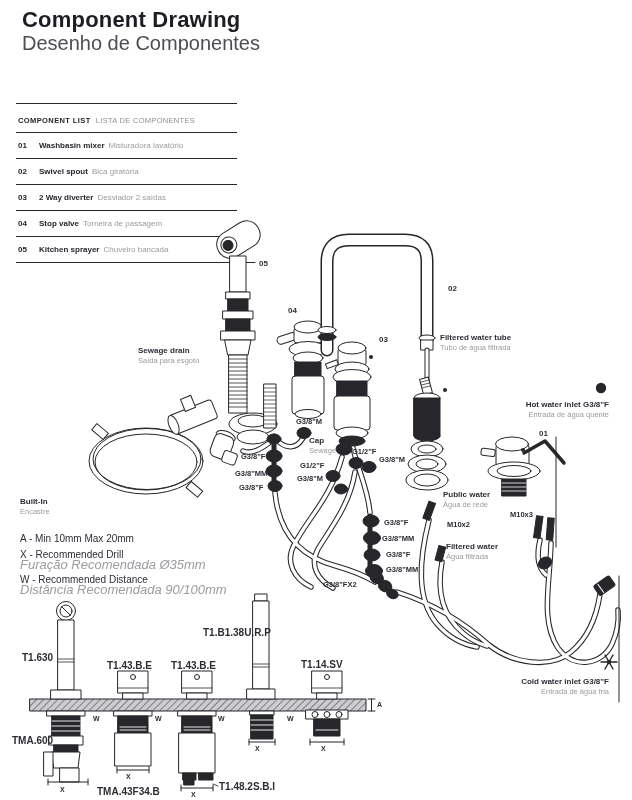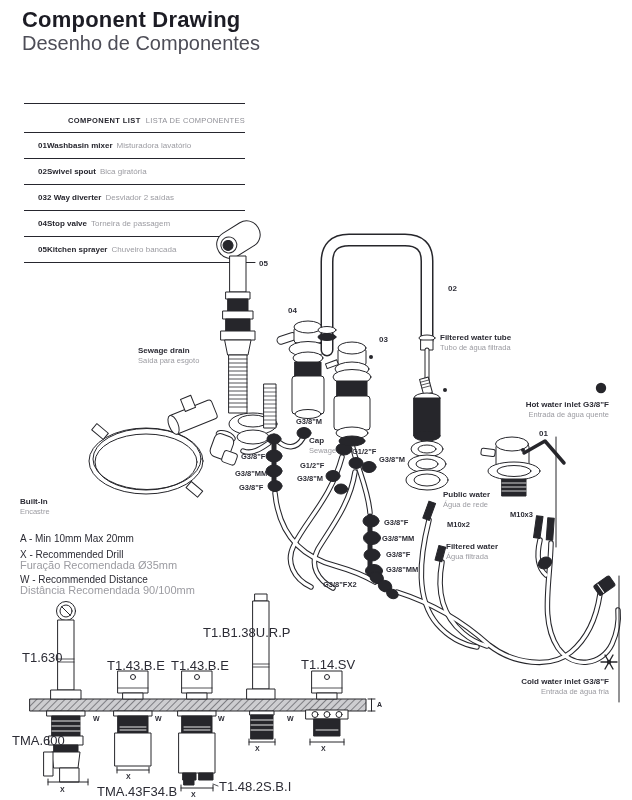--- a/index.html
+++ b/index.html
@@ -4,42 +4,42 @@
 <style>
   html,body { margin:0; padding:0; background:#ffffff; }
   .page {
     position:relative; width:632px; height:800px; background:#fff;
     font-family:"Liberation Sans","DejaVu Sans",sans-serif; overflow:hidden;
     color:#26262e;
   }
   .title { position:absolute; left:22px; top:7px; font-size:22px; font-weight:700; color:#1c1c24; letter-spacing:.2px; }
   .subtitle { position:absolute; left:22px; top:32px; font-size:20px; font-weight:400; color:#4d4d57; }
 
-  .clist { position:absolute; left:24px; top:103px; width:221px;text-align:right; }
+  .clist { position:absolute; left:16px; top:103px; width:221px; }
   .clist-header { border-top:1.5px solid #26262e; border-bottom:1.5px solid #26262e; padding:12px 0 7px 2px; font-size:7.5px; line-height:9px; }
   .clist-header .en { font-weight:700; letter-spacing:.4px; }
   .clist-header .pt { color:#8f8f96; letter-spacing:.3px; margin-left:3px; }
   .clist-row { display:flex; align-items:baseline; border-bottom:1.5px solid #26262e; padding:8px 0 8px 2px; font-size:8px; line-height:9px; }
   .clist-row .num { width:21px; font-weight:700; flex:none; }
   .clist-row .en { font-weight:700; }
   .clist-row .pt { color:#9b9ba1; margin-left:4px; }
 
   .lbl { position:absolute; font-size:8px; line-height:10px; color:#2c2c35; white-space:nowrap; }
   .lbl .b { font-weight:700; }
   .lbl .g { color:#9b9ba1; font-weight:400; font-size:7.5px; }
   .b { font-weight:700; }
   .g { color:#9b9ba1; font-weight:400; }
   .ctr { }
   .rt { text-align:right; }
   .fit { font-size:7.5px; font-weight:700; }
   .callout { font-size:8px; font-weight:700; color:#2e2e38; }
-  .code { font-size:13px; font-weight:400; }
+  .code { font-size:10px; font-weight:700; }
   .dim { font-size:7px; font-weight:700; }
   .notes .nb { font-size:10px; font-weight:400; line-height:10px; }
-  .notes .ng { font-size:11px; color:#9b9ba1; line-height:10px; }
+  .notes .ng { font-size:13px; color:#9b9ba1; line-height:10px;font-style:italic; }
   svg.art { position:absolute; left:0; top:0; }
 </style>
 </head>
 <body>
 
 <div class="page">
 
   <div class="title">Component Drawing</div>
   <div class="subtitle">Desenho de Componentes</div>
 

